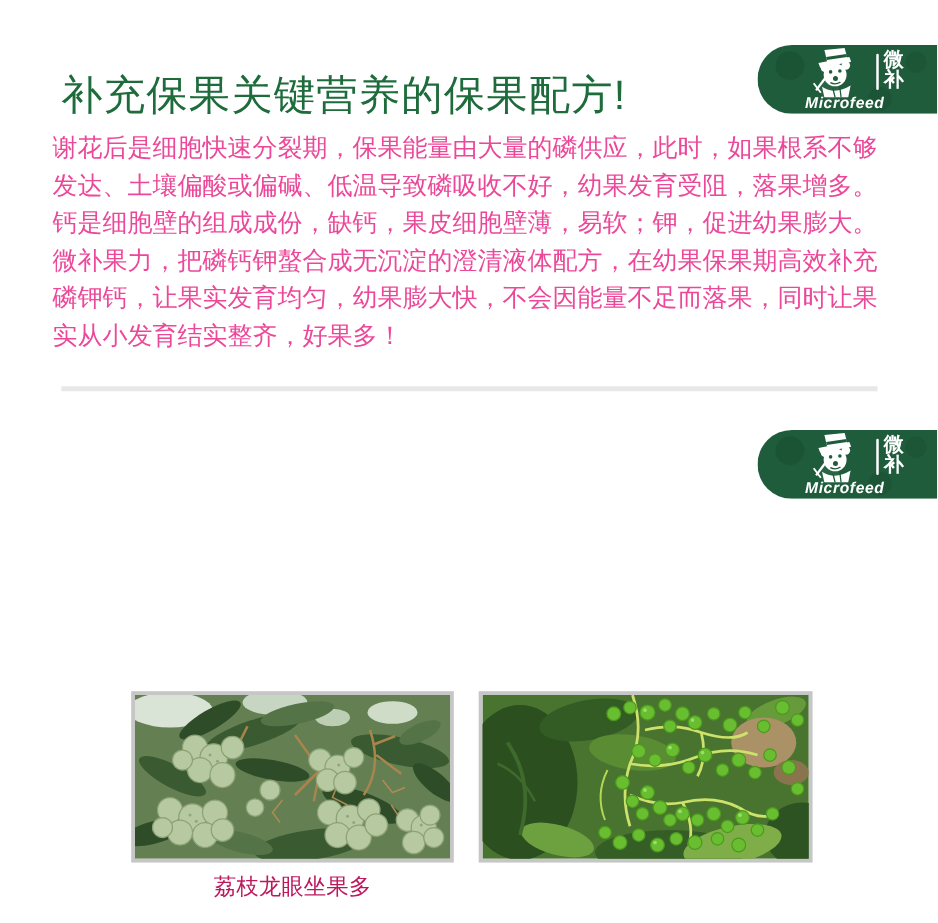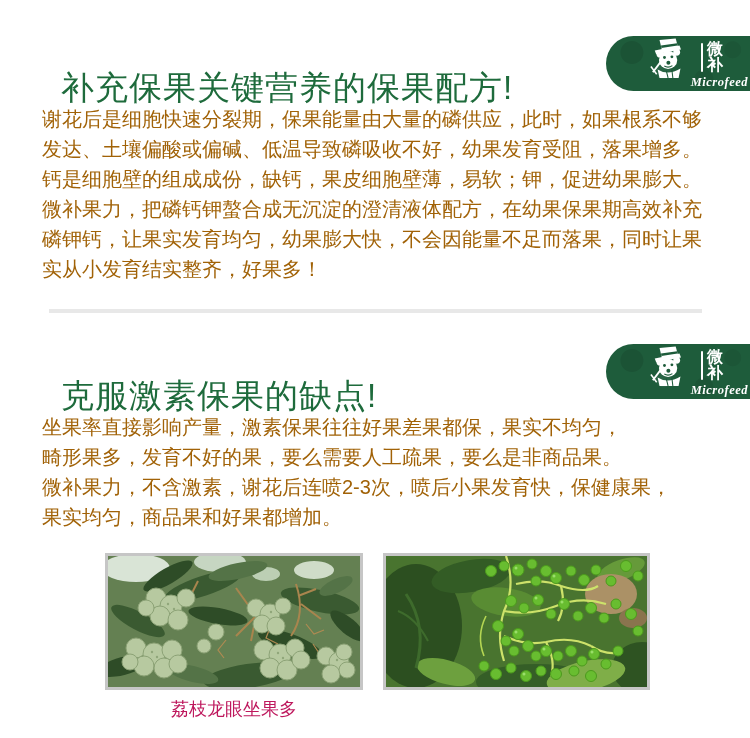--- a/index.html
+++ b/index.html
@@ -1,21 +1,21 @@
 <!DOCTYPE html>
 <html><head>
 <meta charset="utf-8">
 <style>
   html,body{margin:0;padding:0;background:#fff;}
   .page{
     position:relative;width:750px;height:738px;background:#ffffff;overflow:hidden;
     font-family:"Liberation Sans","DejaVu Sans",sans-serif;
   }
   .section-title{
-    position:absolute;left:45px;margin:16px;
+    position:absolute;left:45px;margin:4px;
     font-size:33px;line-height:40px;font-weight:500;letter-spacing:1px;
     color:#1e6b3c;white-space:nowrap;
   }
   .t1{top:52px}
   .t2{top:360px}
   .brand-badge{
     position:absolute;left:606px;width:144px;height:55px;
     background-color:#1e5c3b;
     background-image:
       radial-gradient(circle at 18% 30%, rgba(0,0,0,.10) 0 11px, transparent 12px),
@@ -27,28 +27,27 @@
   .badge1{top:36px}
   .badge2{top:344px}
   .mascot{position:absolute;left:40px;top:2px;width:48px;height:40px}
   .badge-vline{position:absolute;left:95px;top:7px;width:2px;height:29px;background:#ffffff;border-radius:1px}
   .badge-cn{
     position:absolute;left:101px;top:5px;width:18px;
     font-size:16px;line-height:16px;font-weight:700;color:#ffffff;
     word-break:break-all;
   }
   .badge-en{
-    position:absolute;left:38px;top:39px;width:104px;text-align:right;
+    position:absolute;left:38px;top:39px;width:104px;text-align:left;
     font-size:12.5px;font-style:italic;font-weight:700;color:#ffffff;letter-spacing:.5px;
     white-space:nowrap;
-    font-family:Liberation Serif, serif;
   }
   .body-text{
     position:absolute;left:42px;width:688px;margin:0;
-    font-size:20px;line-height:30px;color:#a16207;
+    font-size:20px;line-height:30px;color:#ec4899;
     white-space:pre-line;
   }
   .p1{top:104px}
   .p2{top:412px}
   .hdivider{position:absolute;left:49px;top:309px;width:653px;height:4px;background:#e8e8e8}
   .photo-frame{position:absolute;top:553px;border:3px solid #c6c6c6;background:#eeeeee;font-size:0}
   .photo-frame svg{display:block}
   .photo1{left:105px;width:252px;height:131px}
   .photo2{left:383px;width:261px;height:131px}
   .caption{position:absolute;top:697px;margin:0;text-align:center;font-size:18px;color:#be185d}
@@ -85,21 +84,20 @@
 
   <p class="body-text p1">谢花后是细胞快速分裂期，保果能量由大量的磷供应，此时，如果根系不够
 发达、土壤偏酸或偏碱、低温导致磷吸收不好，幼果发育受阻，落果增多。
 钙是细胞壁的组成成份，缺钙，果皮细胞壁薄，易软；钾，促进幼果膨大。
 微补果力，把磷钙钾螯合成无沉淀的澄清液体配方，在幼果保果期高效补充
 磷钾钙，让果实发育均匀，幼果膨大快，不会因能量不足而落果，同时让果
 实从小发育结实整齐，好果多！</p>
 
   <div class="hdivider"></div>
 
-  <h1 class="section-title t2">克服激素保果的缺点!</h1>
   <div class="brand-badge badge2">
     <svg class="mascot" viewBox="0 0 48 42">
       <path d="M8,13 L34,8 L35.5,12 L9.5,17 Z" fill="#ffffff"></path>
       <path d="M13,2 L30,0.5 L32.5,10 L15.5,12.5 Z" fill="#ffffff"></path>
       <path d="M14.5,8 L31.5,5.5 L32,8 L15,10.5 Z" fill="#1e5c3b"></path>
       <circle cx="13.5" cy="17" r="3.6" fill="#ffffff"></circle>
       <circle cx="31" cy="15" r="3.6" fill="#ffffff"></circle>
       <circle cx="22" cy="23" r="9.6" fill="#ffffff"></circle>
       <circle cx="18.2" cy="20.5" r="1.5" fill="#1e5c3b"></circle>
       <circle cx="26" cy="19.8" r="1.5" fill="#1e5c3b"></circle>
@@ -108,24 +106,20 @@
       <path d="M11,33 Q22,40 35,32 L33,42 L13,42 Z" fill="#ffffff"></path>
       <path d="M20,34 L22,42 M26,33.6 L27,42" stroke="#1e5c3b" stroke-width="1.1"></path>
       <path d="M6,36 L15,24" stroke="#ffffff" stroke-width="2"></path>
       <path d="M4,30 L10,38" stroke="#ffffff" stroke-width="1.6"></path>
     </svg>
     <div class="badge-vline"></div>
     <div class="badge-cn">微补</div>
     <div class="badge-en">Microfeed</div>
   </div>
 
-  <p class="body-text p2">坐果率直接影响产量，激素保果往往好果差果都保，果实不均匀，
-畸形果多，发育不好的果，要么需要人工疏果，要么是非商品果。
-微补果力，不含激素，谢花后连喷2-3次，喷后小果发育快，保健康果，
-果实均匀，商品果和好果都增加。</p>
 
   <div class="photo-frame photo1">
     <svg viewBox="0 0 252 131" preserveAspectRatio="none" width="252" height="131">
       <rect width="252" height="131" fill="#648052"></rect>
       <ellipse cx="28" cy="12" rx="34" ry="14" fill="#d9e4d6"></ellipse>
       <ellipse cx="112" cy="6" rx="26" ry="10" fill="#c6d6c2"></ellipse>
       <ellipse cx="206" cy="14" rx="20" ry="9" fill="#cfdcc8"></ellipse>
       <ellipse cx="158" cy="18" rx="14" ry="7" fill="#bccfb4"></ellipse>
       <g fill="#3a5a31">
         <ellipse cx="95" cy="30" rx="40" ry="10" transform="rotate(-18 95 30)"></ellipse>

